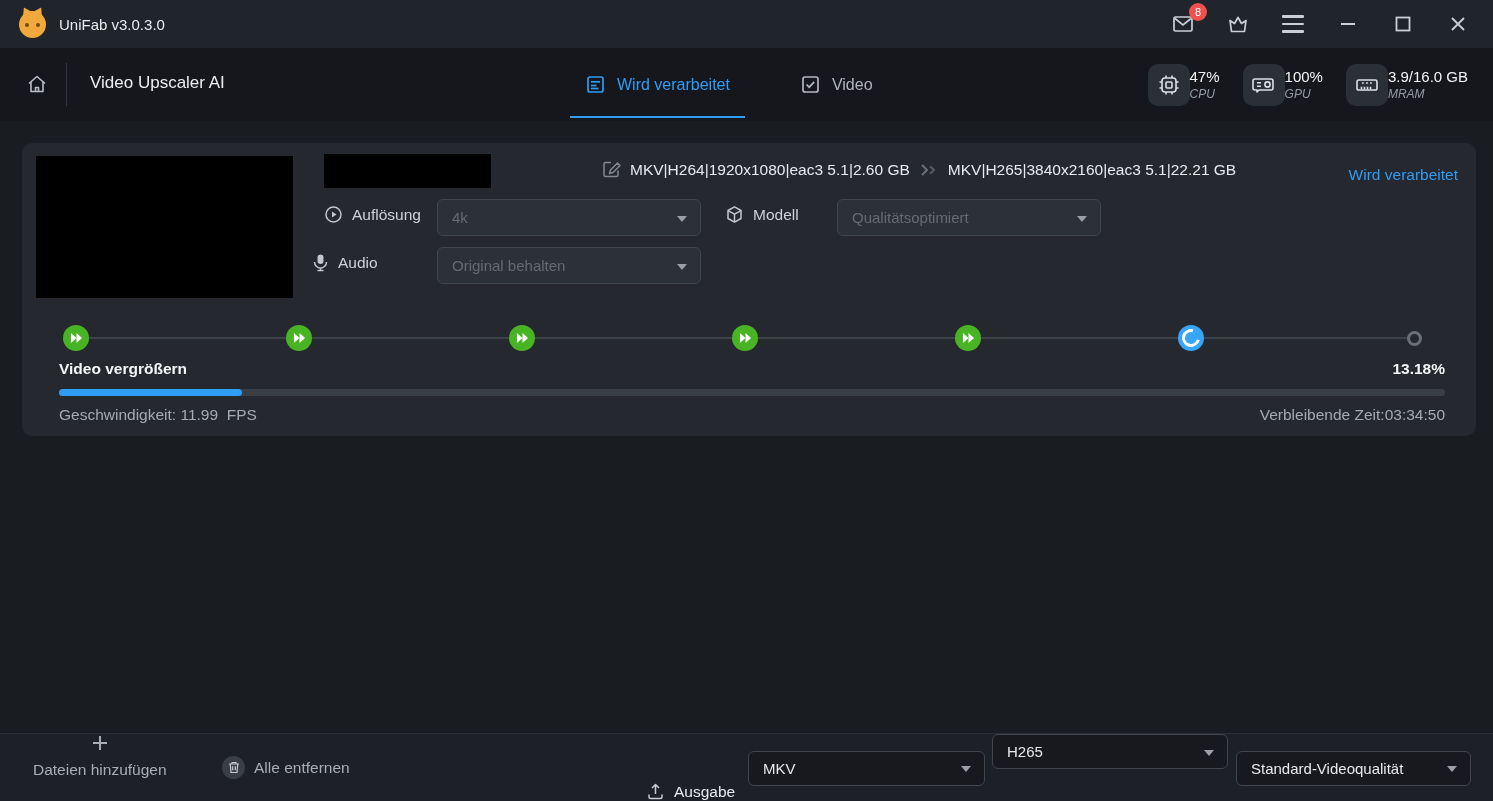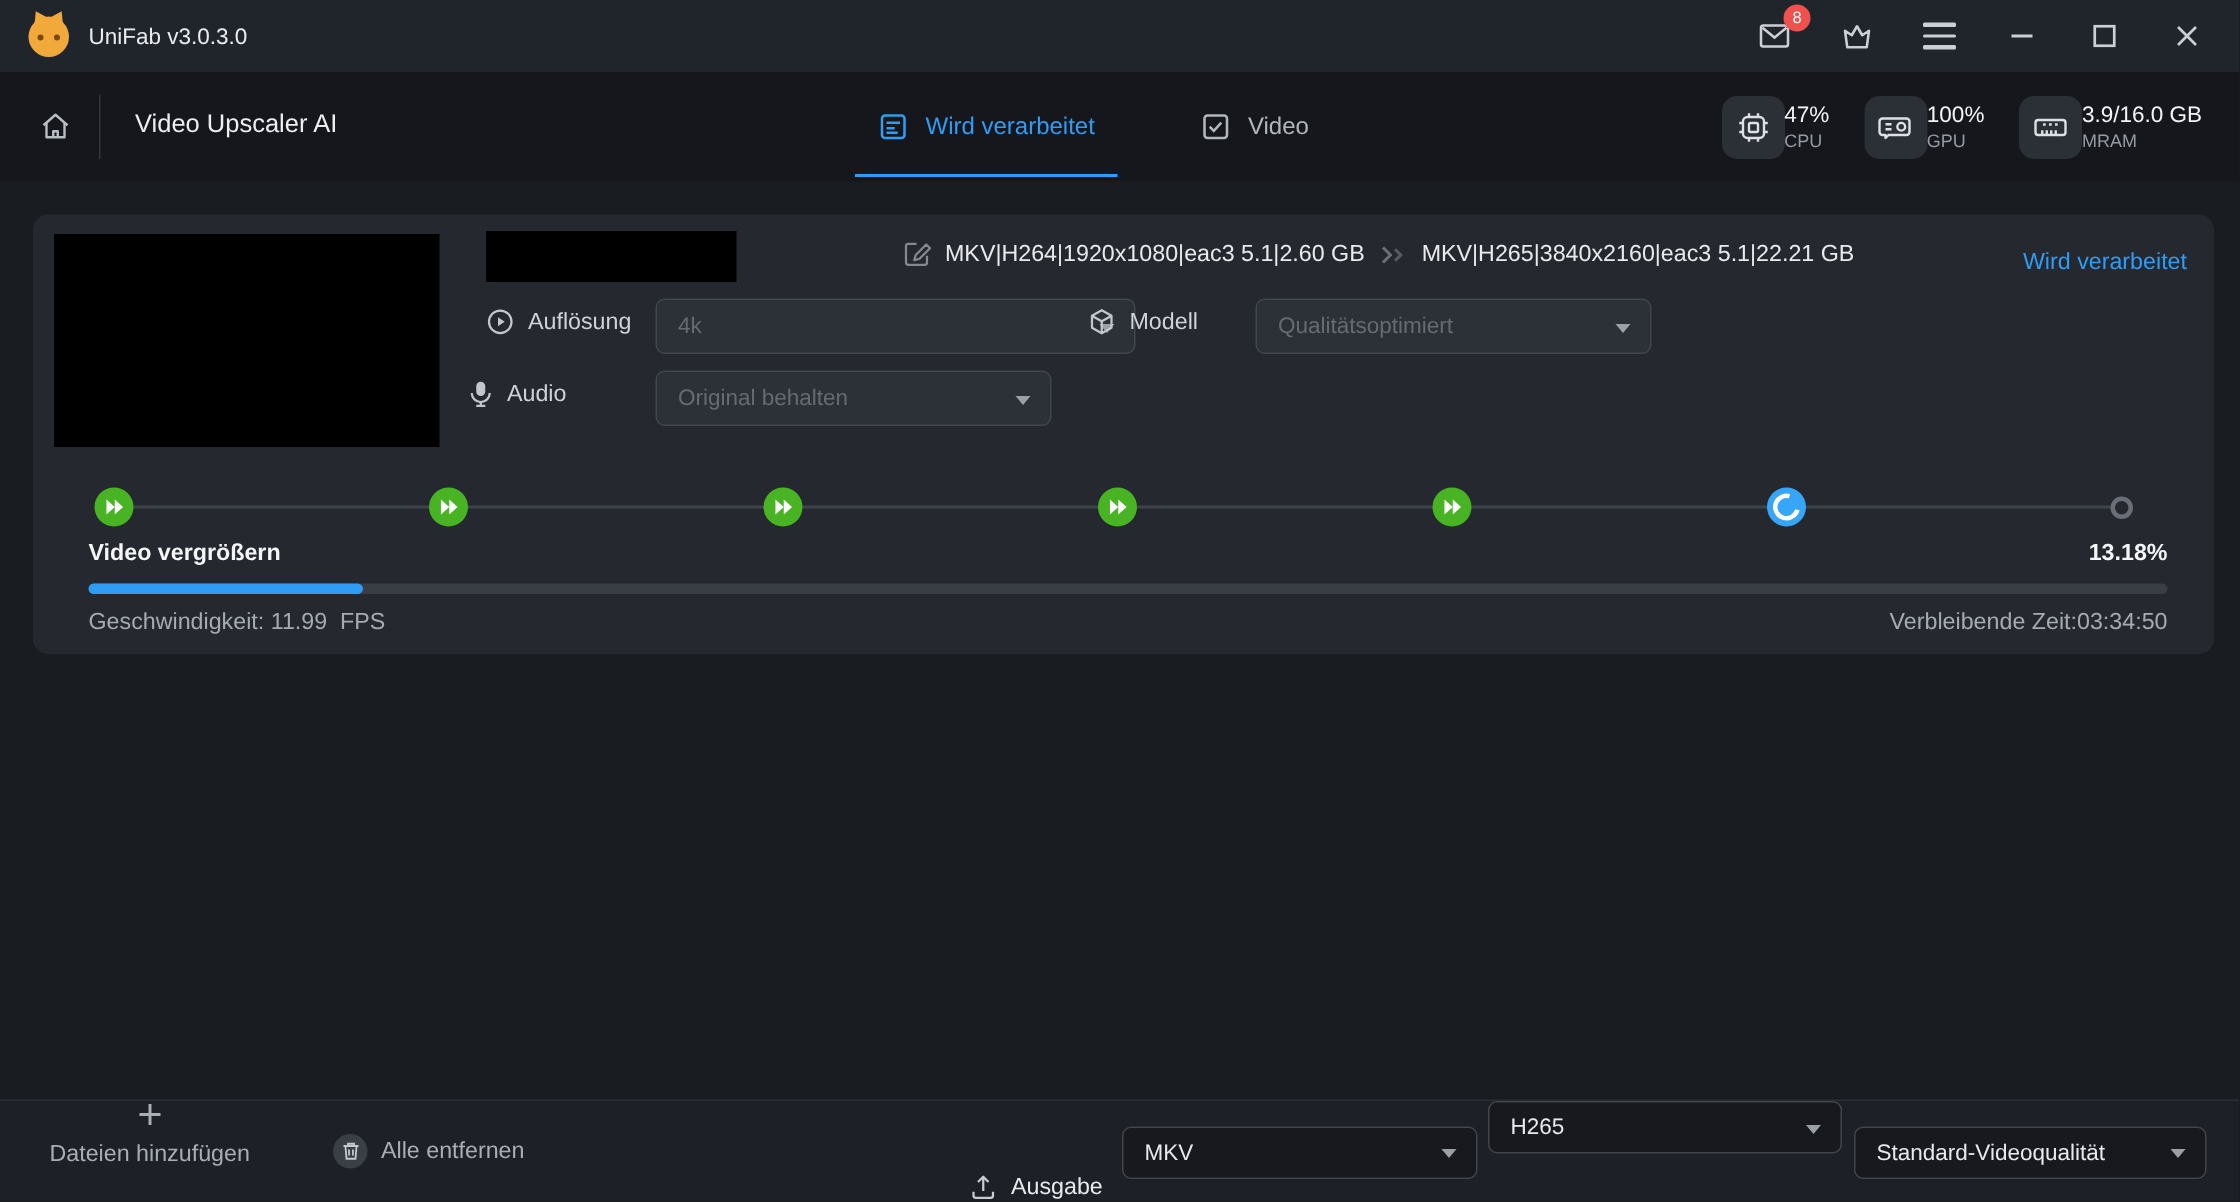--- a/index.html
+++ b/index.html
@@ -36,21 +36,21 @@
   .tab { position:relative; display:flex; align-items:center; gap:11px; height:100%; cursor:pointer; font-size:16px; }
   .tab.active { color:#2f9cf5; }
   .tab.active:after { content:""; position:absolute; left:-15px; right:-15px; bottom:3px; height:2px; background:#2f9cf5; }
   .tab.inactive { color:#b2b6bd; }
   .stats { position:absolute; right:25px; top:0; bottom:0; display:flex; align-items:center; gap:23px; }
   .stat { display:flex; align-items:center; }
   .stat-icon { width:42px; height:42px; background:#2b2f36; border-radius:10px; display:flex; align-items:center;
     justify-content:center; color:#dde0e4; }
   .stat-col { display:flex; flex-direction:column; gap:2px; }
   .stat-value { color:#f2f4f6; font-size:15px; }
-  .stat-label { color:#959ba3; font-size:12px; }
+  .stat-label { color:#959ba3; font-size:12px;font-style:italic; }
 
   
   .main { position:absolute; left:0; top:121px; right:0; height:612px; background:#191c20; }
   .card { position:absolute; left:22px; top:22px; width:1454px; height:293px; background:#25282f; border-radius:10px; }
   .thumb { position:absolute; left:14px; top:13px; width:257px; height:142px; background:#000; }
   .redacted { position:absolute; left:302px; top:11px; width:167px; height:34px; background:#000; }
   .file-row { position:absolute; left:580px; top:17px; display:flex; align-items:center; gap:9px; }
   .file-spec { color:#e8eaed; font-size:15.5px; white-space:pre; }
   .edit-icon { color:#84898f; display:flex; cursor:pointer; }
   .dbl-arrow { color:#6b7077; display:flex; }
@@ -257,21 +257,21 @@
 
       <div class="field" style="left:302px; top:62px;">
         <span class="f-icon">
           <svg width="19" height="19" viewBox="0 0 19 19" fill="none" stroke="currentColor" stroke-width="1.5">
             <circle cx="9.5" cy="9.5" r="7.5"></circle>
               <path d="M8 6.5l4.5 3-4.5 3z" fill="currentColor" stroke="none"></path>
             </svg>
         </span>
         <span>Auflösung</span>
       </div>
-      <div class="select disabled" style="left:415px; top:56px; width:320px;">
+      <div class="select disabled" style="left:415px; top:56px; width:264px;">
         <span>4k</span>
         <span class="caret"></span>
       </div>
 
       <div class="field" style="left:703px; top:62px;">
         <span class="f-icon">
           <svg width="19" height="19" viewBox="0 0 19 19" fill="none" stroke="currentColor" stroke-width="1.5" stroke-linejoin="round">
             <path d="M9.5 1.8l6.5 3.7v8l-6.5 3.7L3 13.5v-8z"></path>
               <path d="M3.4 5.8l6.1 3.4 6.1-3.4M9.5 9.2v7.6"></path>
             </svg>

